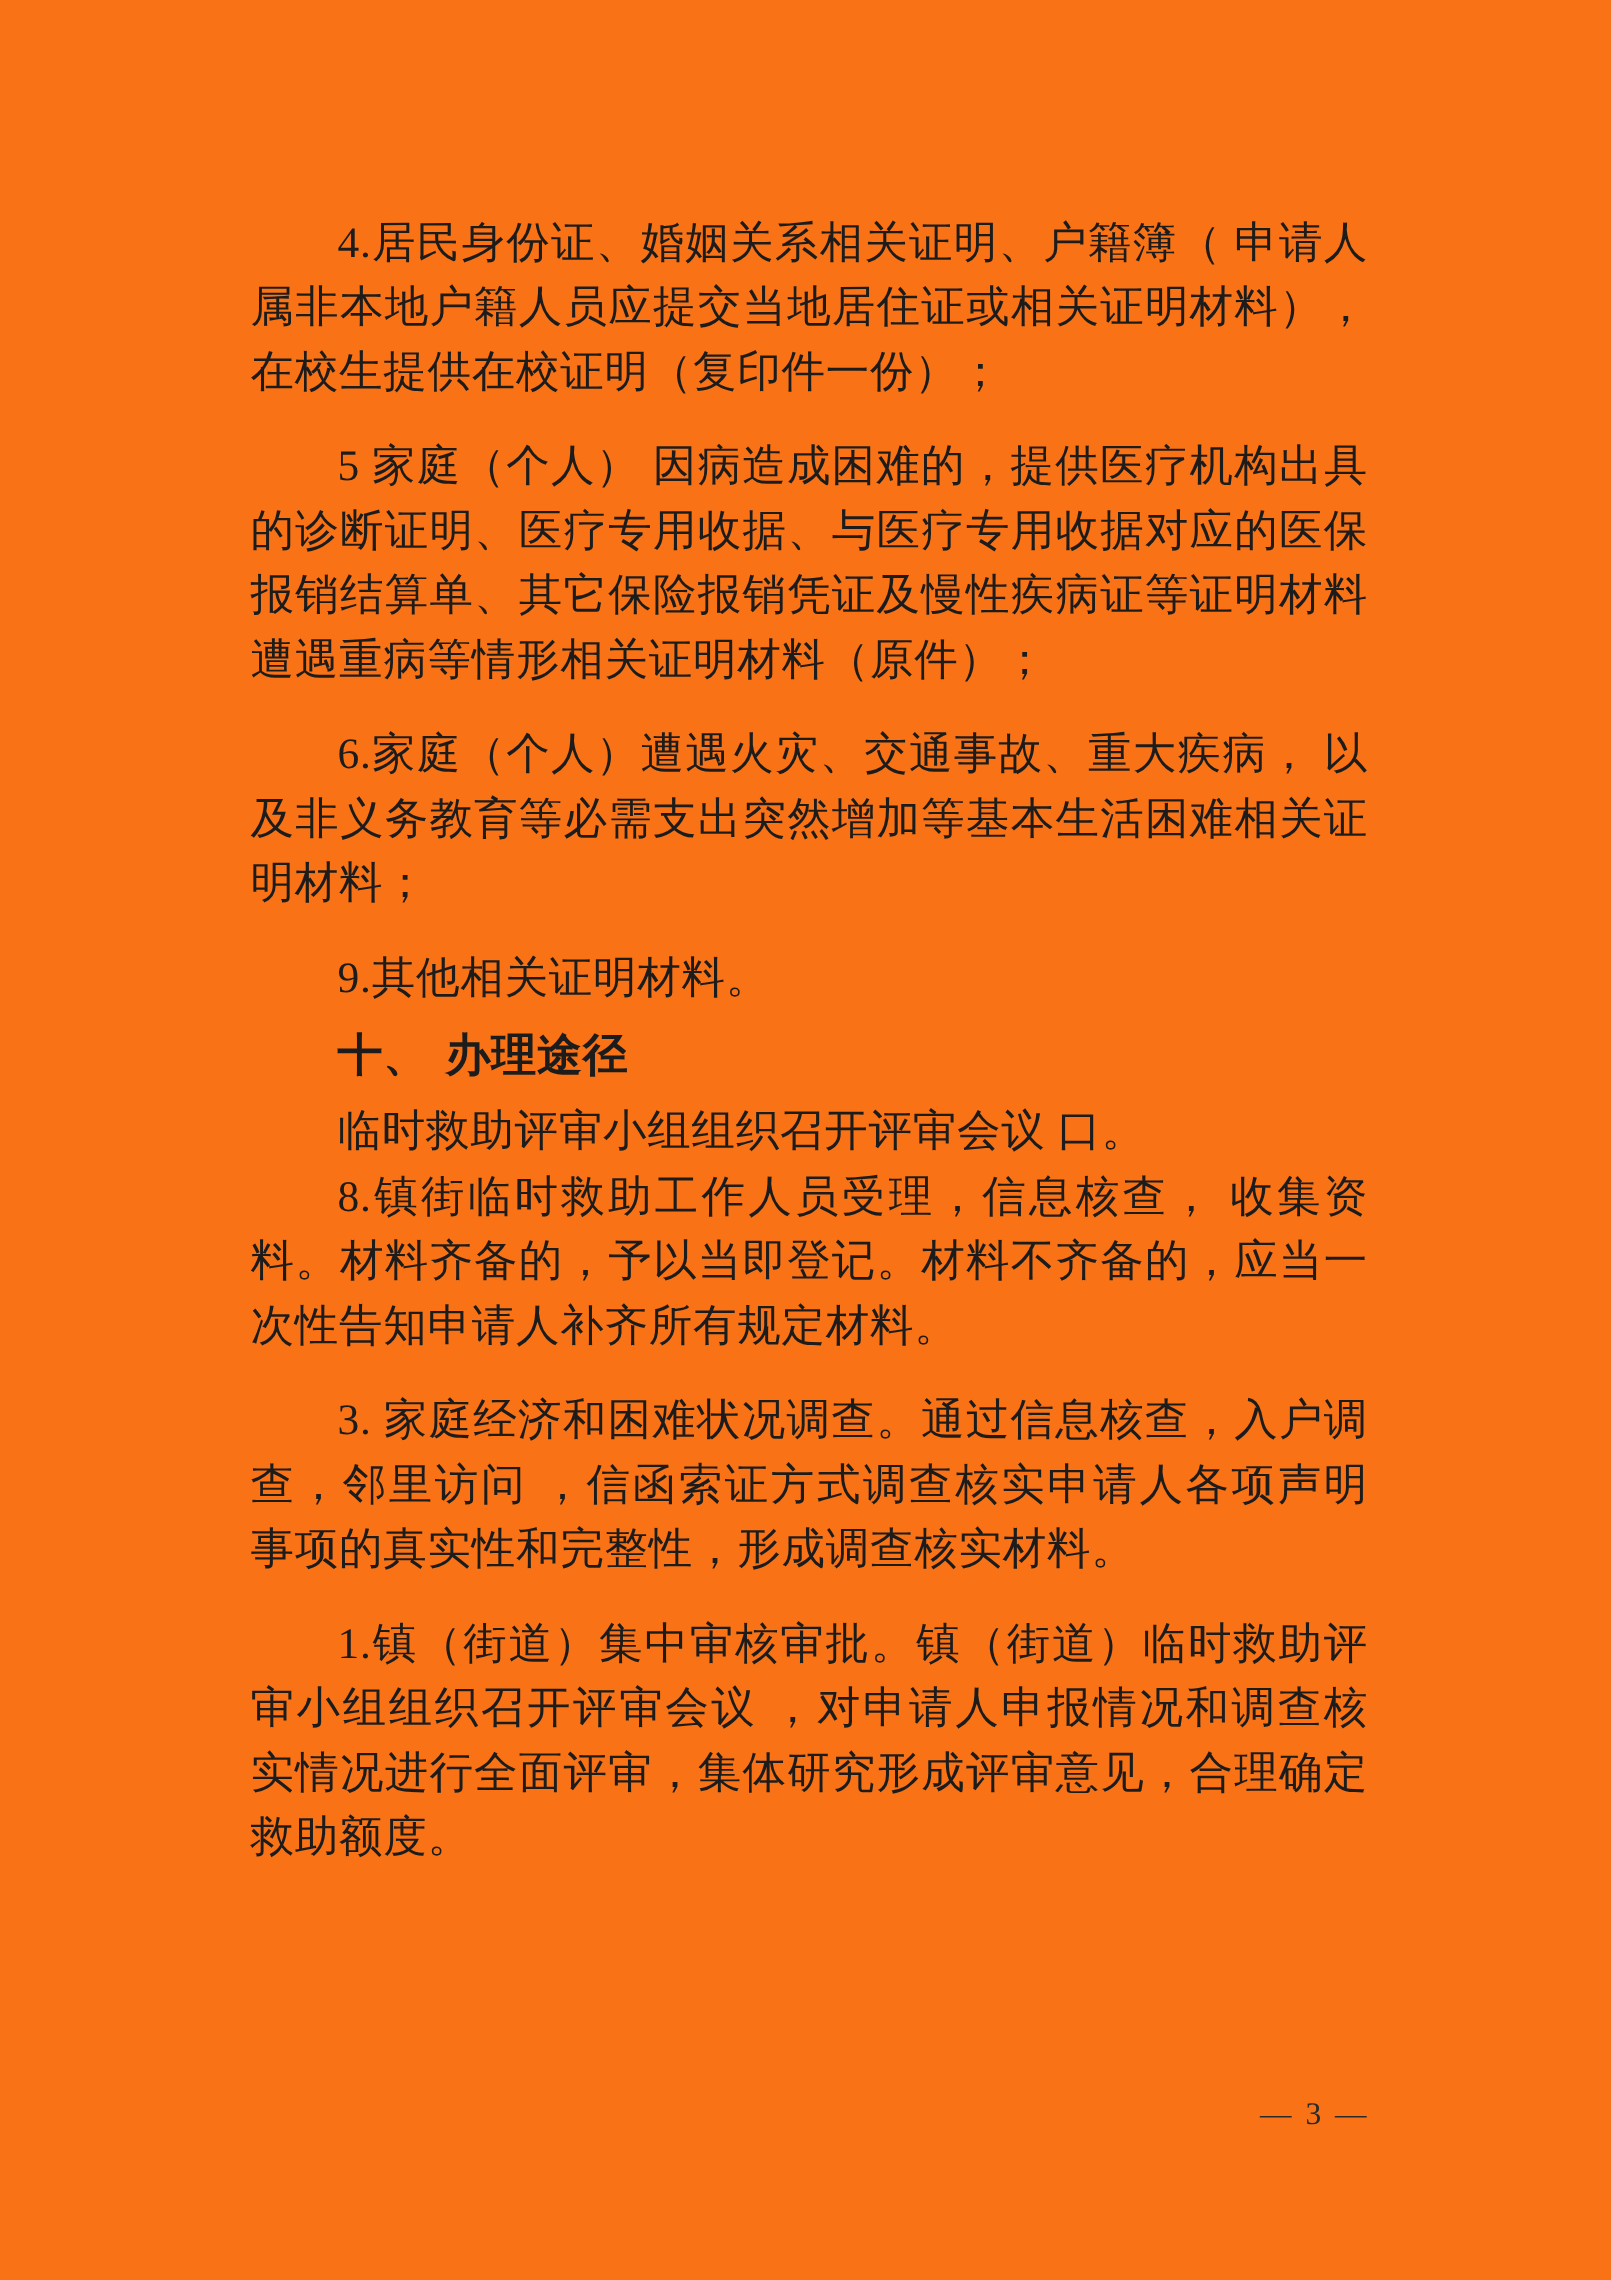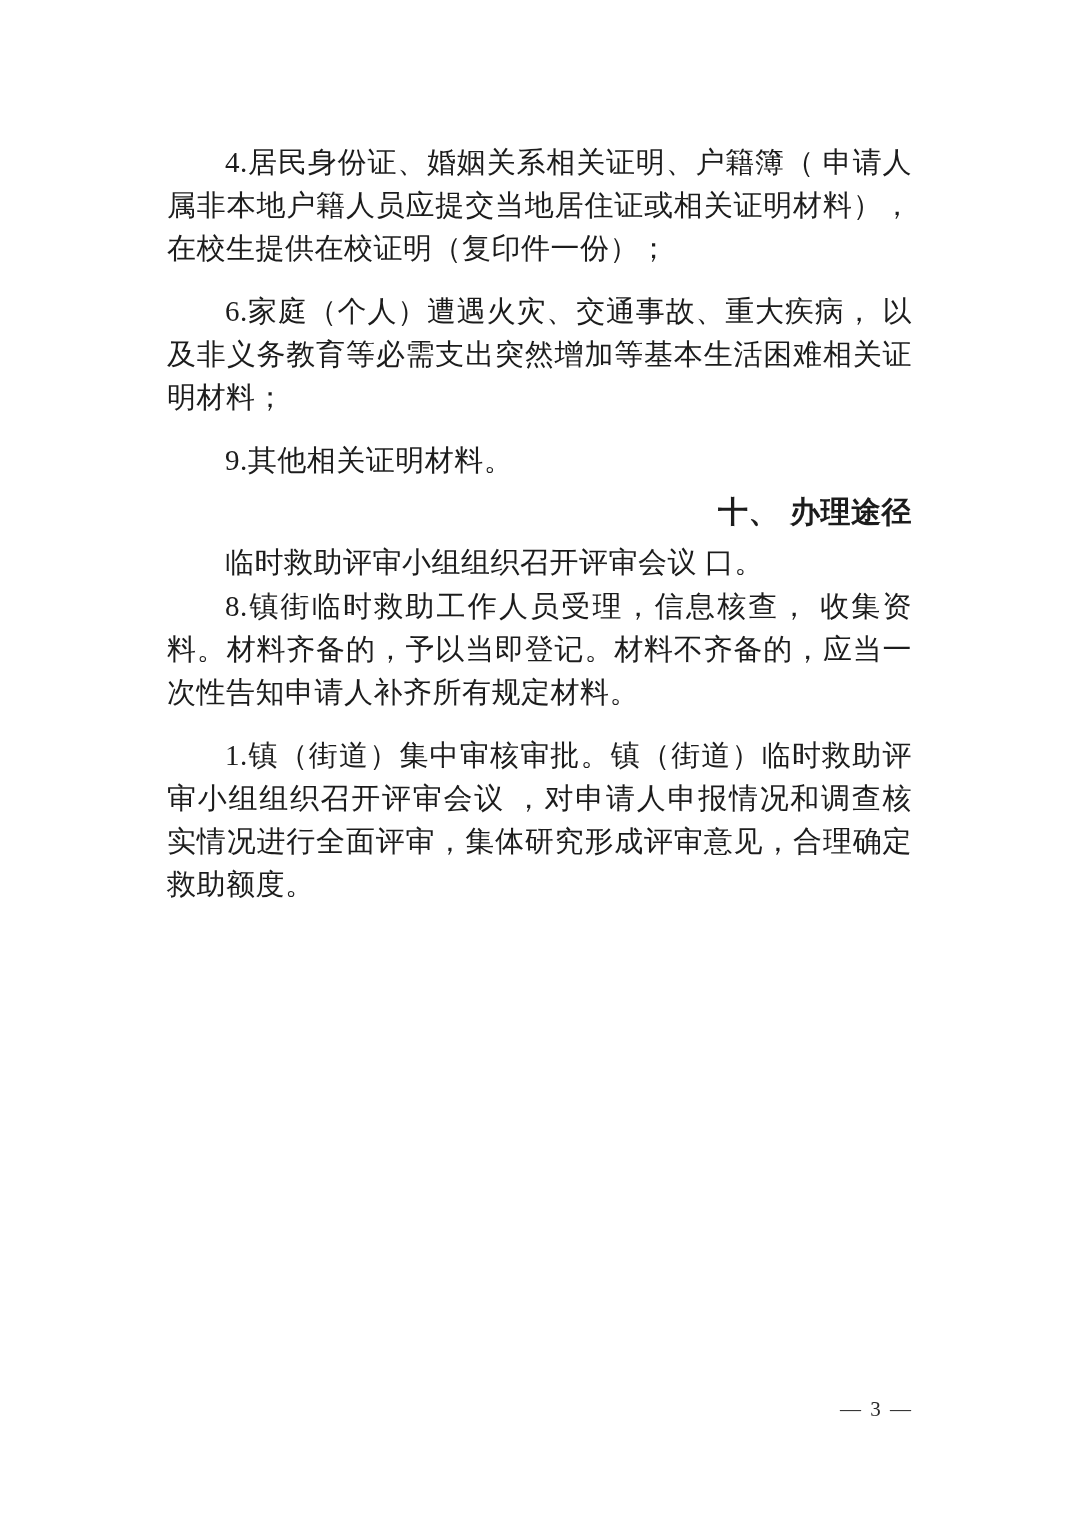--- a/index.html
+++ b/index.html
@@ -5,21 +5,21 @@
   html, body {
     margin: 0;
     padding: 0;
     background: #e8e8e8;
   }
   .page {
     position: relative;
     width: 1074px;
     height: 1520px;
     margin: 0 auto;
-    background: #ffffff;
+    background: #f97316;
     color: #1c1c1c;
     font-family: "Liberation Serif", "DejaVu Serif", serif;
     overflow: hidden;
   }
   .content {
     position: absolute;
     left: 167px;
     top: 141px;
     width: 745px;
   }
@@ -29,21 +29,21 @@
     line-height: 43px;
     text-indent: 58px;
     text-align: justify;
     text-justify: inter-character;
     letter-spacing: 0.5px;
   }
   .content p.heading {
     font-family: "DejaVu Sans", "Liberation Sans", sans-serif;
     font-weight: 700;
     font-size: 30px;
-    text-align: right;
+    text-align: left;
   }
   
   .content p.sp  { margin-top: 20px; }  
   .content p.tsp { margin-top: 8px;  }  
   .content p.nsp { margin-top: 1px;  }  
   .footer {
     position: absolute;
     top: 1396px;
     right: 161px;
     font-size: 21px;
@@ -52,21 +52,23 @@
     color: #2a2a2a;
     font-family: "Liberation Serif", "DejaVu Serif", serif;
   }
 </style>
 </head>
 <body>
 
 <div class="page">
   <div class="content" id="document-body">
       <p class="body">4.居民身份证、婚姻关系相关证明、户籍簿（ 申请人属非本地户籍人员应提交当地居住证或相关证明材料），在校生提供在校证明（复印件一份）；</p>
+      <p class="body sp">5 家庭（个人） 因病造成困难的，提供医疗机构出具的诊断证明、医疗专用收据、与医疗专用收据对应的医保报销结算单、其它保险报销凭证及慢性疾病证等证明材料遭遇重病等情形相关证明材料（原件）；</p>
       <p class="body sp">6.家庭（个人）遭遇火灾、交通事故、重大疾病， 以及非义务教育等必需支出突然增加等基本生活困难相关证明材料；</p>
       <p class="body sp">9.其他相关证明材料。</p>
       <p class="heading tsp">十、 办理途径</p>
       <p class="body tsp">临时救助评审小组组织召开评审会议 口。</p>
       <p class="body nsp">8.镇街临时救助工作人员受理，信息核查， 收集资料。材料齐备的，予以当即登记。材料不齐备的，应当一次性告知申请人补齐所有规定材料。</p>
+      <p class="body sp">3. 家庭经济和困难状况调查。通过信息核查，入户调查，邻里访问 ，信函索证方式调查核实申请人各项声明事项的真实性和完整性，形成调查核实材料。</p>
       <p class="body sp">1.镇（街道）集中审核审批。镇（街道）临时救助评审小组组织召开评审会议 ，对申请人申报情况和调查核实情况进行全面评审，集体研究形成评审意见，合理确定救助额度。</p>
     </div>
   <div class="footer">— 3 —</div>
 </div>
 
 </body></html>

